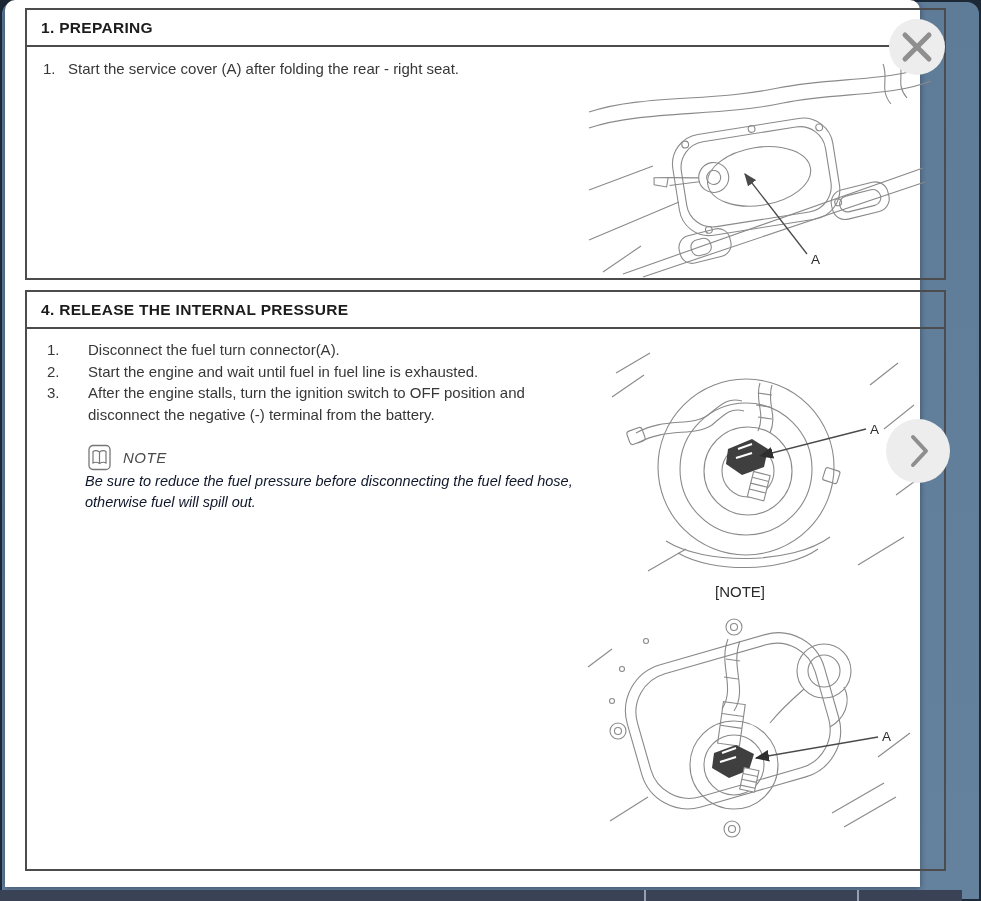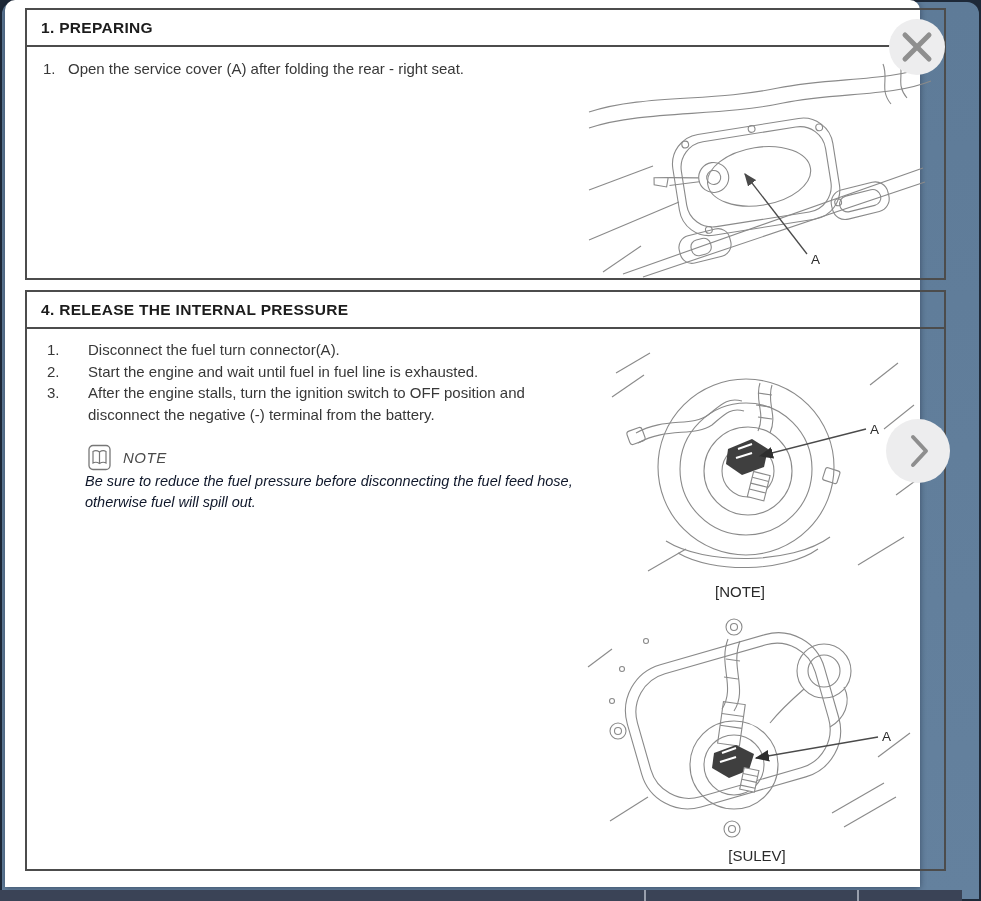--- a/index.html
+++ b/index.html
@@ -66,21 +66,21 @@
 <div class="backdrop"></div>
 
 <div class="card">
 
   <div class="section-box" id="box1">
     <div class="section-header">1. PREPARING</div>
   </div>
   <div class="steps" id="s1-steps">
     <div class="step">
       <span class="step-num">1.</span>
-      <span class="step-text">Open the service cover (A) after folding the rear - right seat.</span>
+      <span class="step-text">Start the service cover (A) after folding the rear - right seat.</span>
     </div>
   </div>
 
   <svg class="figure lineart" id="fig1" width="352" height="228" viewBox="0 0 352 228">
     <defs>
       <marker id="ah1" markerWidth="11" markerHeight="8" refX="9" refY="4" orient="auto">
         <path d="M0,0 L10,4 L0,8 z" fill="#4a4a4a" stroke="none"></path>
       </marker>
     </defs>
     <path d="M6,62 C60,44 130,52 195,38 C250,27 305,32 346,16"></path>
@@ -227,21 +227,20 @@
     <path d="M132,146 l22,-8 18,9 -5,16 -20,8 -17,-10 z" fill="#3f3f3f" stroke="none"></path>
     <path d="M140,146 l14,-5" stroke="#fff" stroke-width="2"></path>
     <path d="M138,155 l16,-5" stroke="#fff" stroke-width="2"></path>
     <g transform="rotate(12 168 172)">
       <rect x="160" y="162" width="15" height="22" fill="#fff"></rect>
       <path d="M160,168 h15 M160,174 h15 M160,180 h15"></path>
     </g>
     <line class="leader" x1="296" y1="130" x2="174" y2="151" marker-end="url(#ah3)"></line>
     <text x="300" y="134">A</text>
   </svg>
-  <div class="fig-caption" id="cap-sulev">[SULEV]</div>
 
   <div class="circle-btn" id="close-btn">
     <svg width="56" height="56" viewBox="0 0 56 56">
       <line x1="16" y1="16" x2="40" y2="40" stroke="#8F8F8F" stroke-width="5" stroke-linecap="round"></line>
       <line x1="40" y1="16" x2="16" y2="40" stroke="#8F8F8F" stroke-width="5" stroke-linecap="round"></line>
     </svg>
   </div>
   <div class="circle-btn" id="next-btn">
     <svg width="64" height="64" viewBox="0 0 64 64">
       <polyline points="27,18 40,32 27,46" fill="none" stroke="#8E8E8E" stroke-width="4" stroke-linecap="round" stroke-linejoin="round"></polyline>

